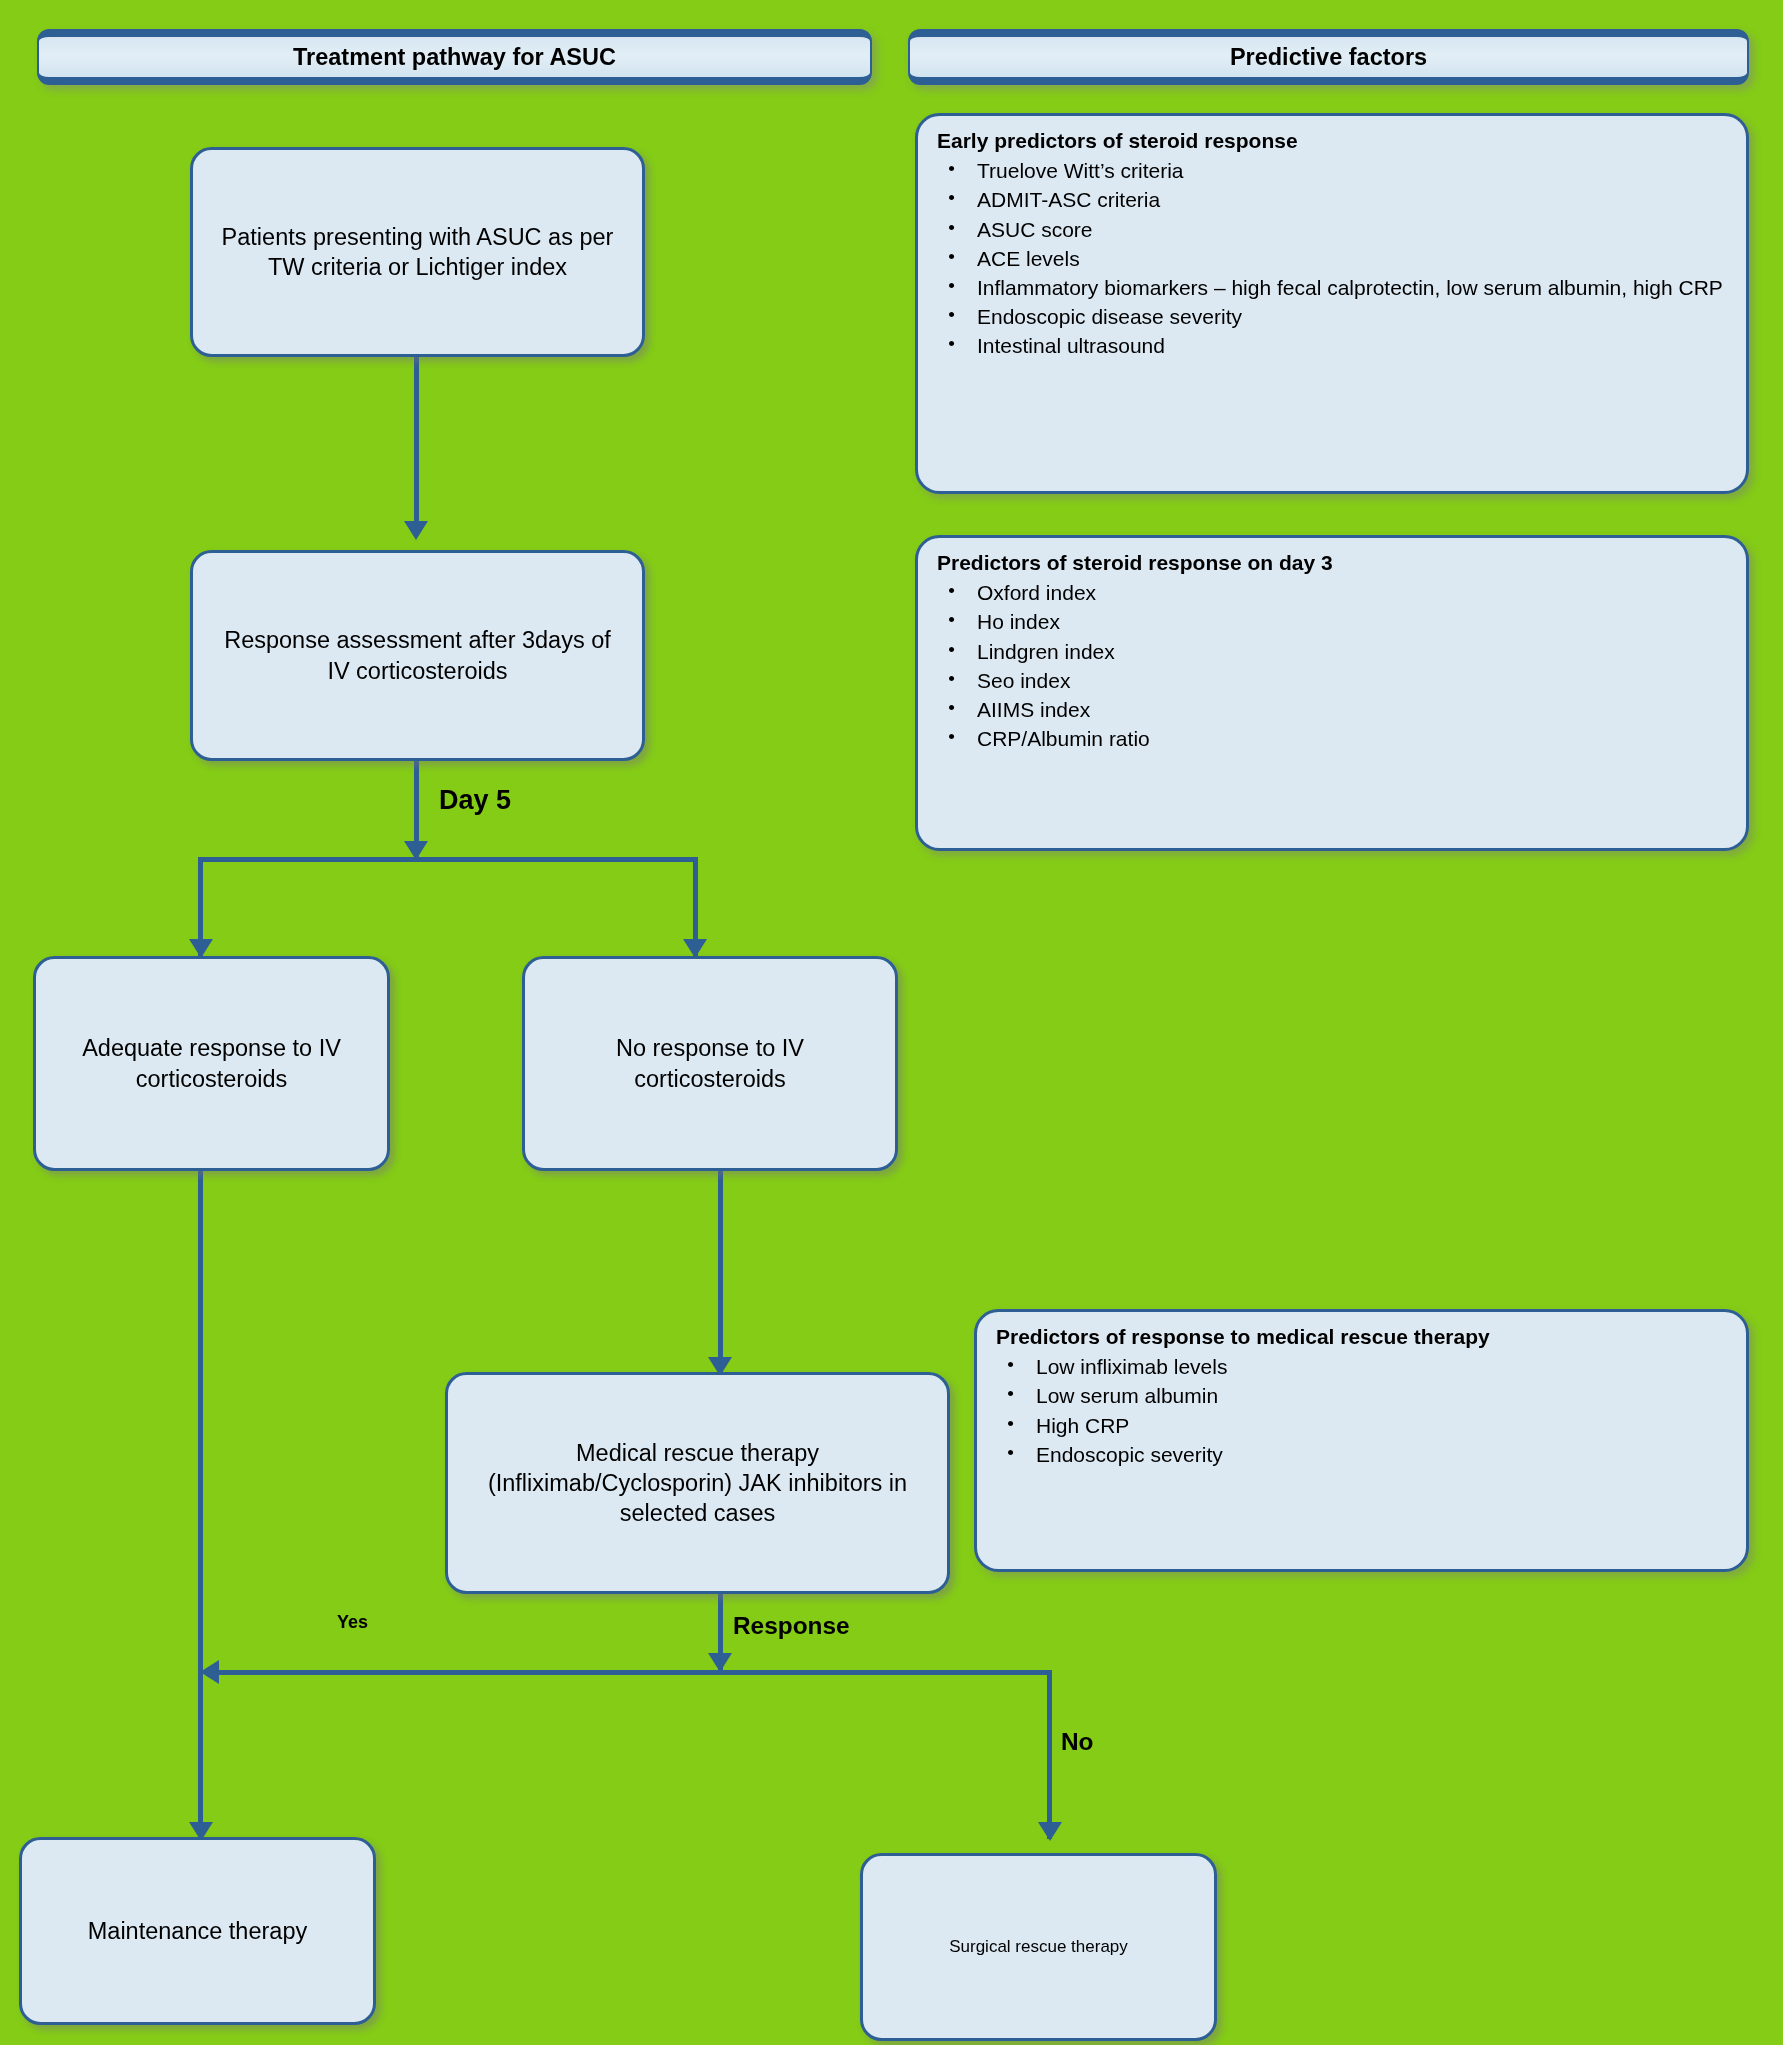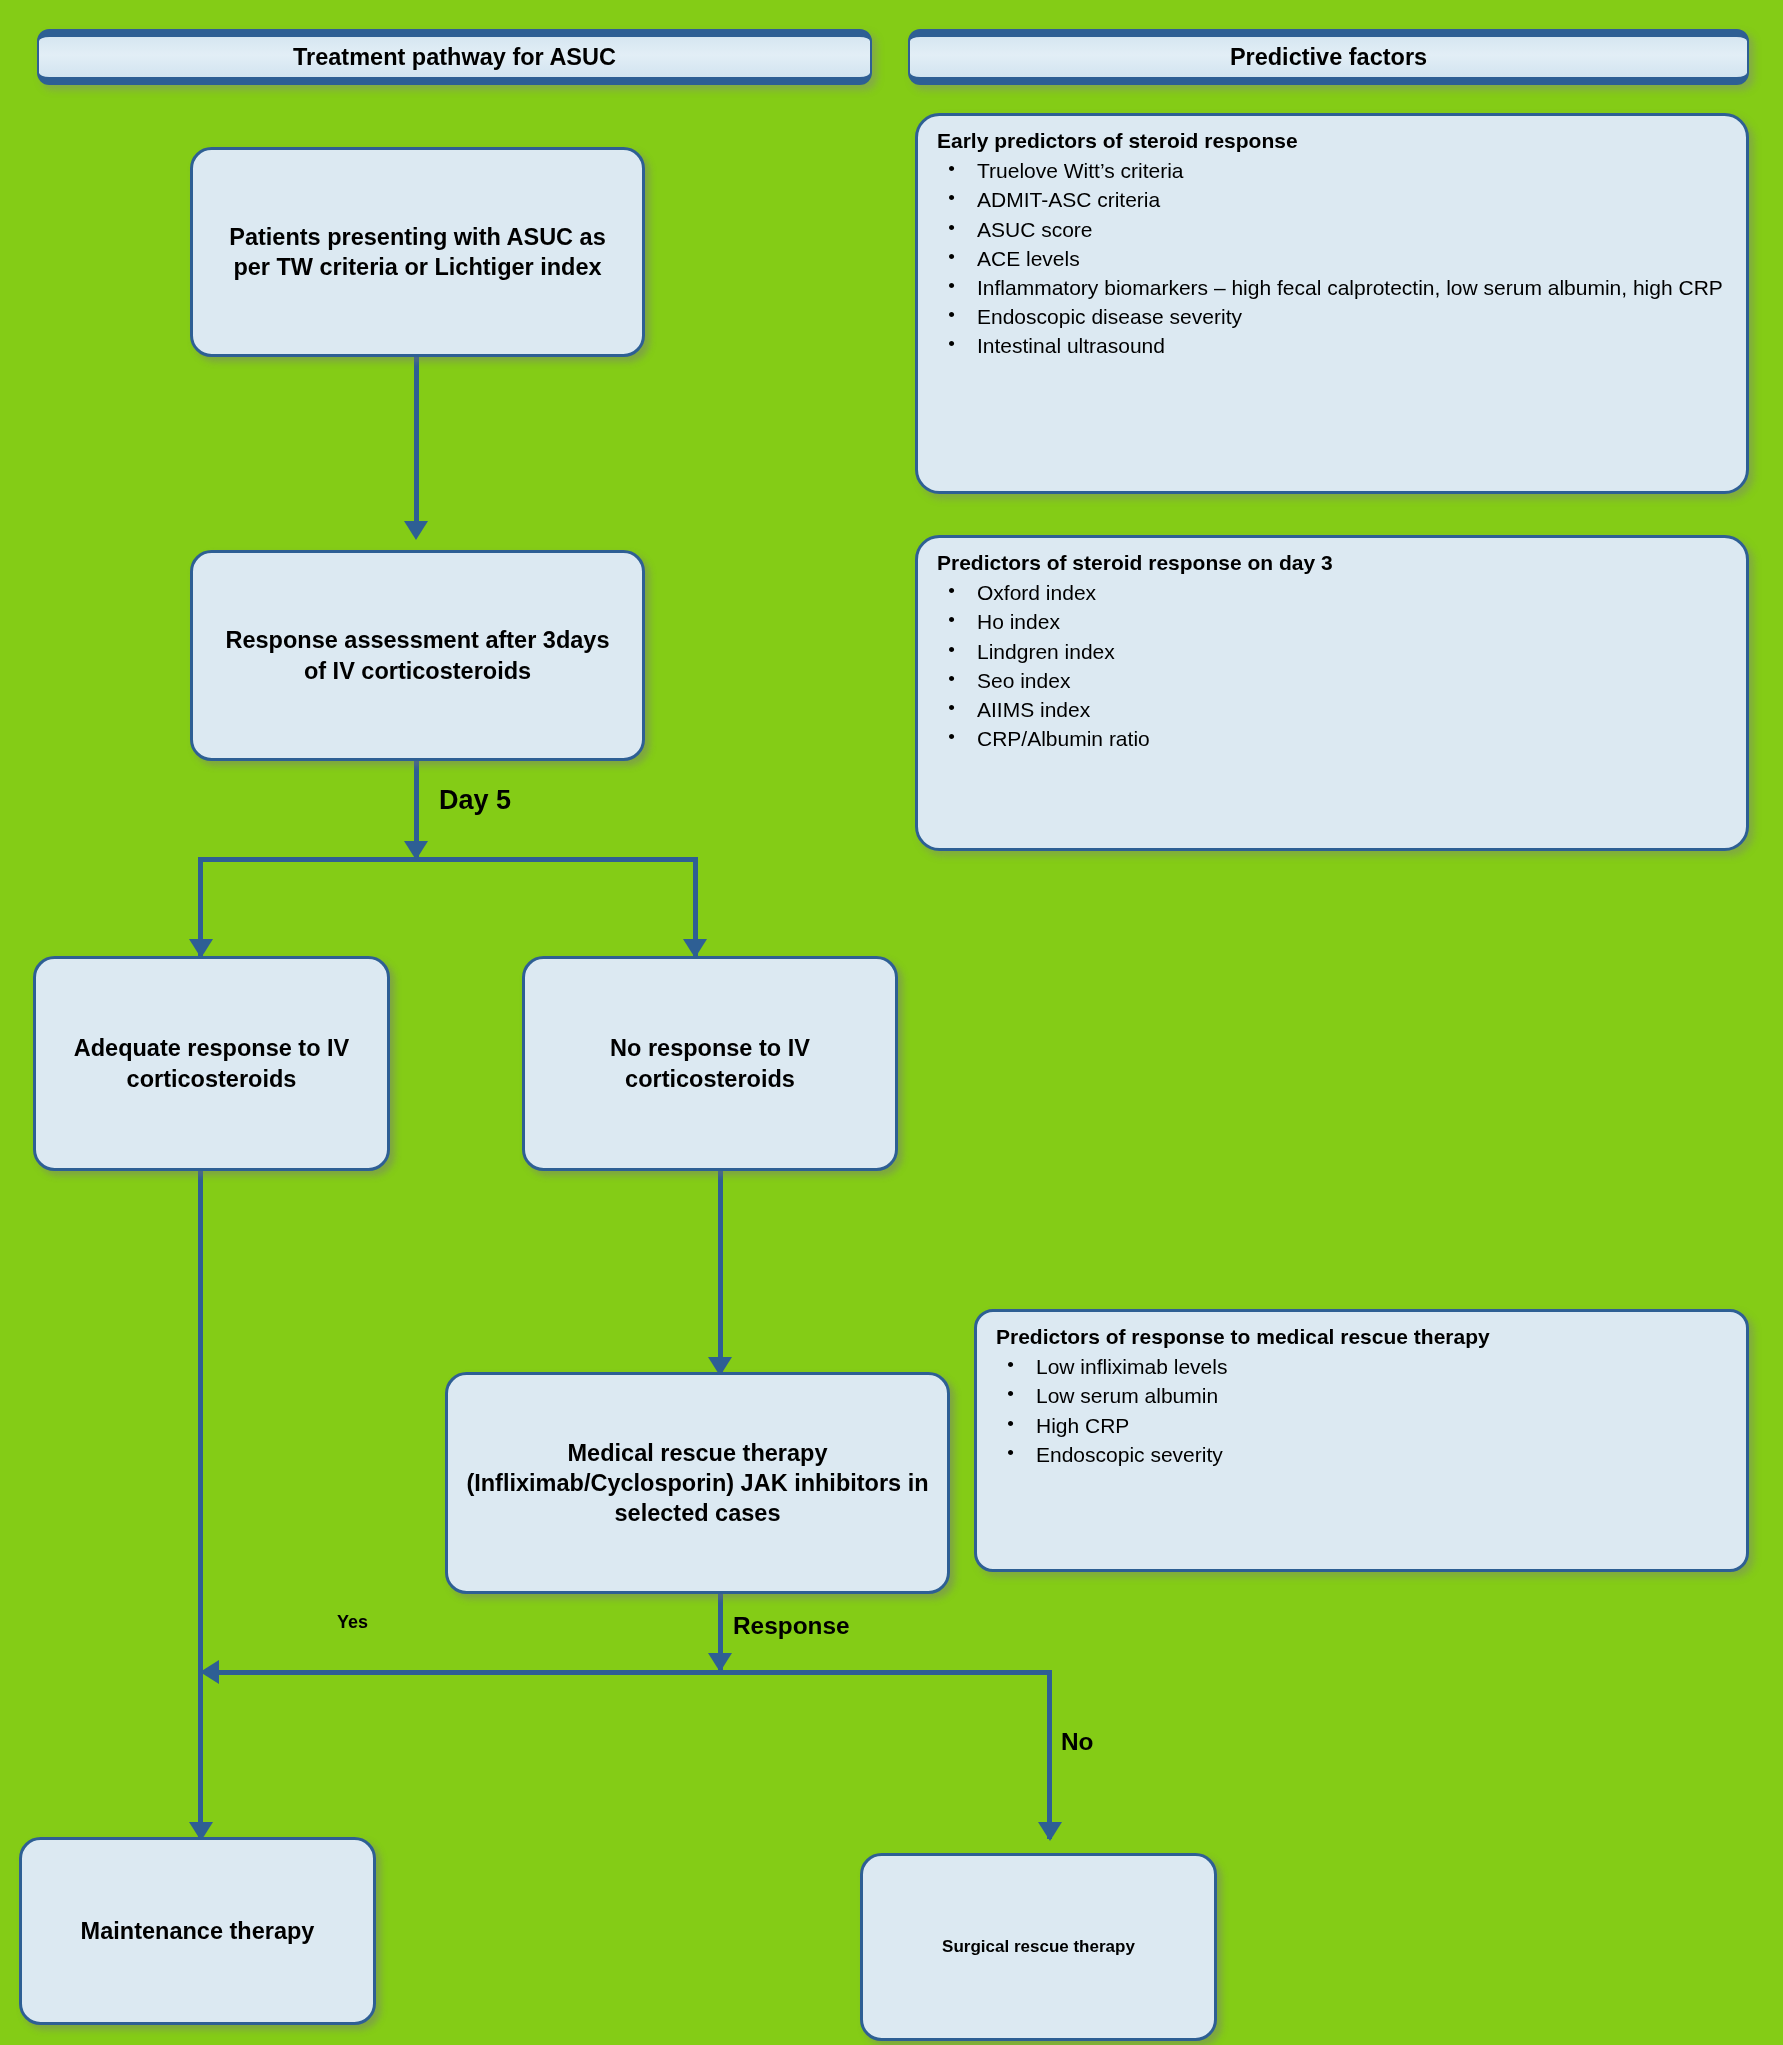--- a/index.html
+++ b/index.html
@@ -24,21 +24,21 @@
     box-sizing: border-box;
     background: #dce9f2;
     border: 3.3px solid #2e5f94;
     border-radius: 21.6px;
     box-shadow: 4.2px 4.2px 6.6px rgba(120,120,120,0.45);
     display: flex;
     align-items: center;
     justify-content: center;
     text-align: center;
     color: #000000;
-    font-weight: bold;
+    font-weight: normal;
     line-height: 1.28;
     z-index: 5;
   }
 
   
   .header-node {
     position: absolute;
     box-sizing: border-box;
     border: 2.8px solid #2e5f94;
     border-top-width: 8.5px;
@@ -156,21 +156,21 @@
     <ul class="panel-list">
       <li><span class="bullet">•</span><span>Oxford index</span></li>
       <li><span class="bullet">•</span><span>Ho index</span></li>
       <li><span class="bullet">•</span><span>Lindgren index</span></li>
       <li><span class="bullet">•</span><span>Seo index</span></li>
       <li><span class="bullet">•</span><span>AIIMS index</span></li>
       <li><span class="bullet">•</span><span>CRP/Albumin ratio</span></li>
     </ul>
   </div>
 
-  <div class="panel" style="left:974px; top:1309px; width:775px; height:263px; font-size:21px;border-radius:19px;">
+  <div class="panel" style="left:974px; top:1309px; width:775px; height:263px; font-size:21px;">
     <div class="panel-title">Predictors of response to medical rescue therapy</div>
     <ul class="panel-list">
       <li><span class="bullet">•</span><span>Low infliximab levels</span></li>
       <li><span class="bullet">•</span><span>Low serum albumin</span></li>
       <li><span class="bullet">•</span><span>High CRP</span></li>
       <li><span class="bullet">•</span><span>Endoscopic severity</span></li>
     </ul>
   </div>
 
   <div class="vline" style="left:414px; top:357px; height:178px;"></div>

